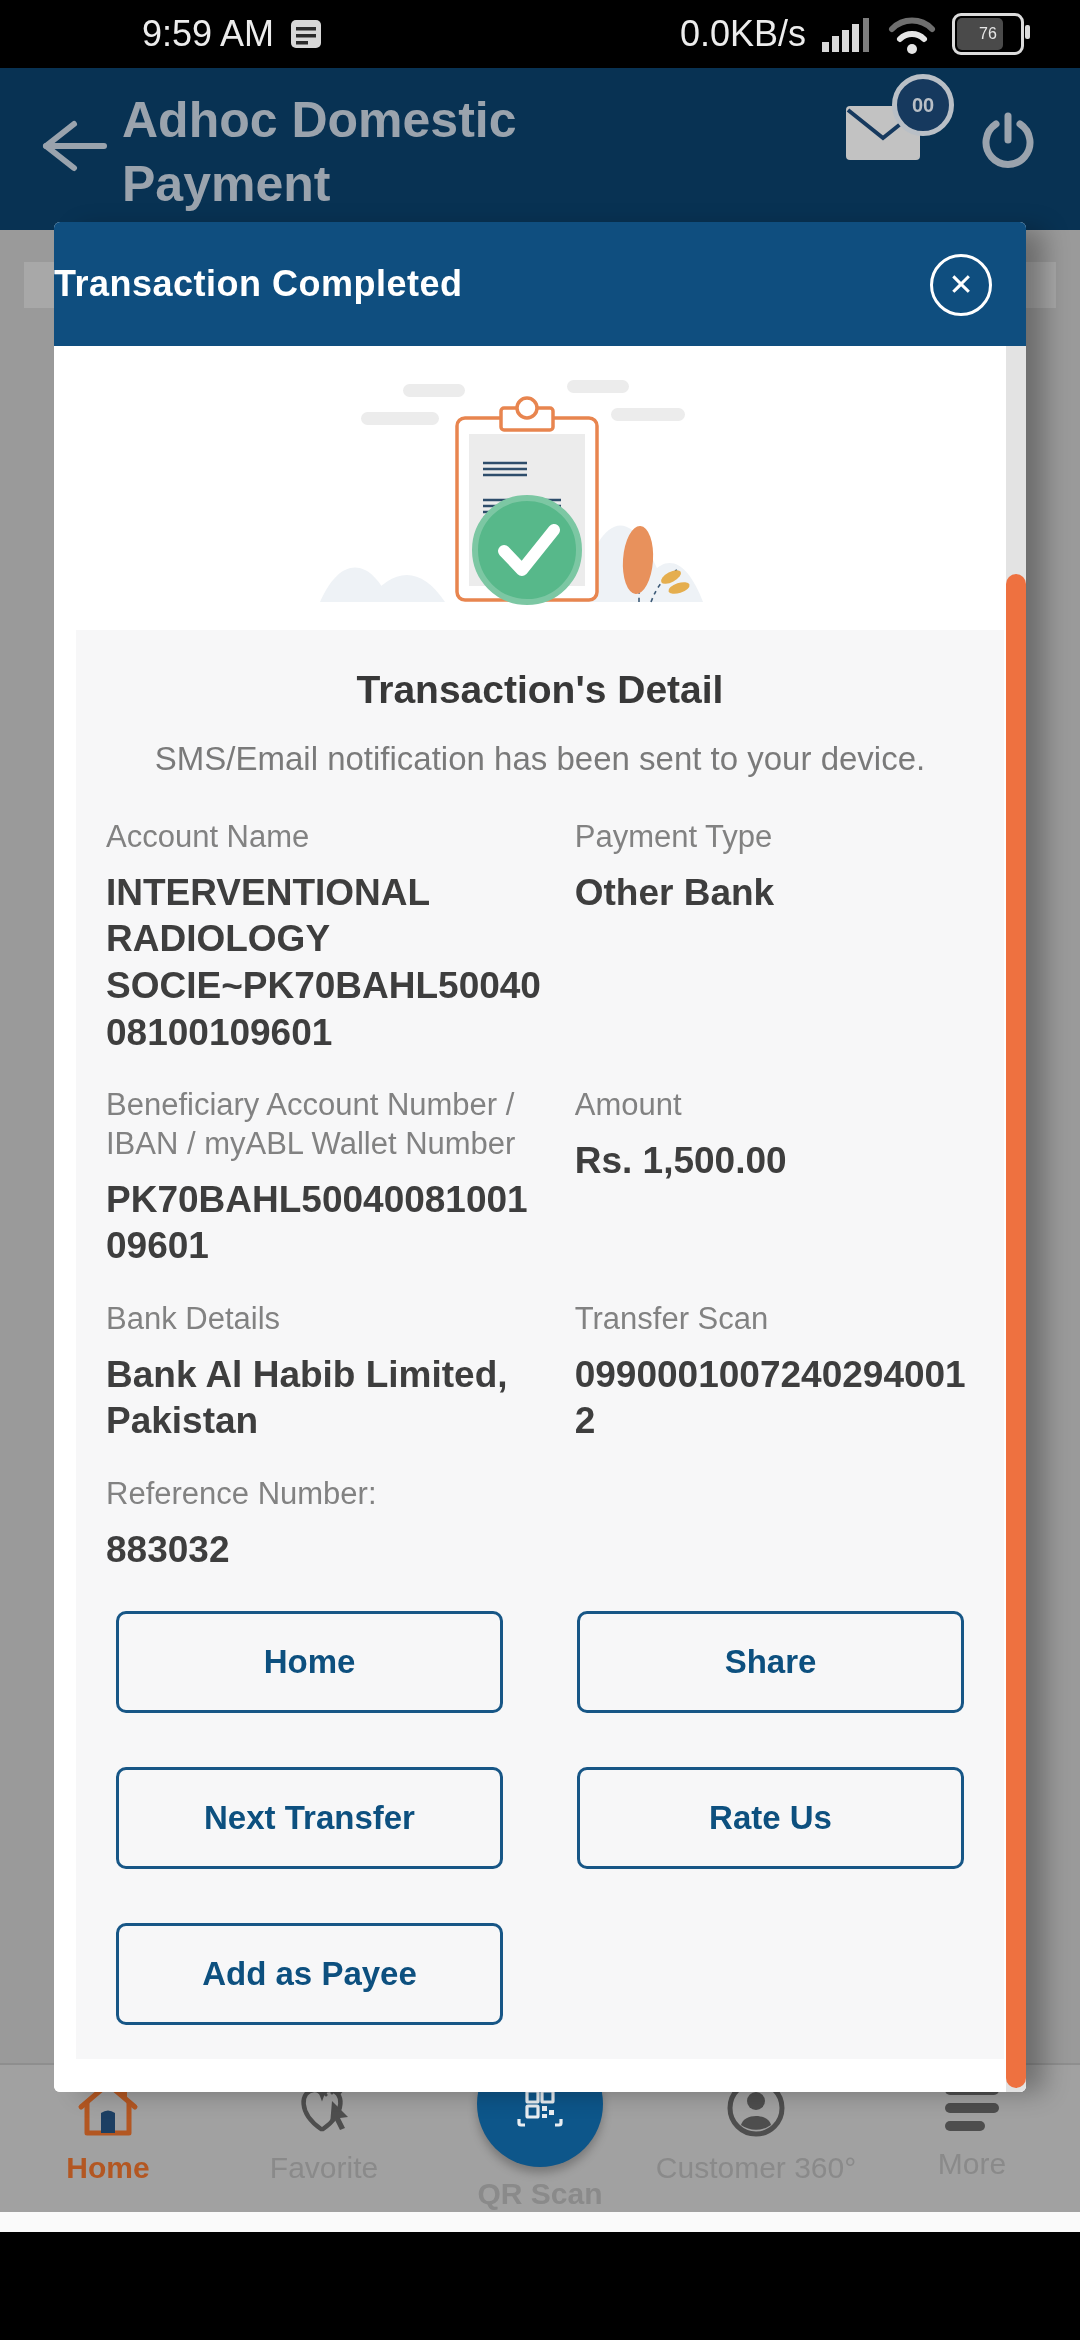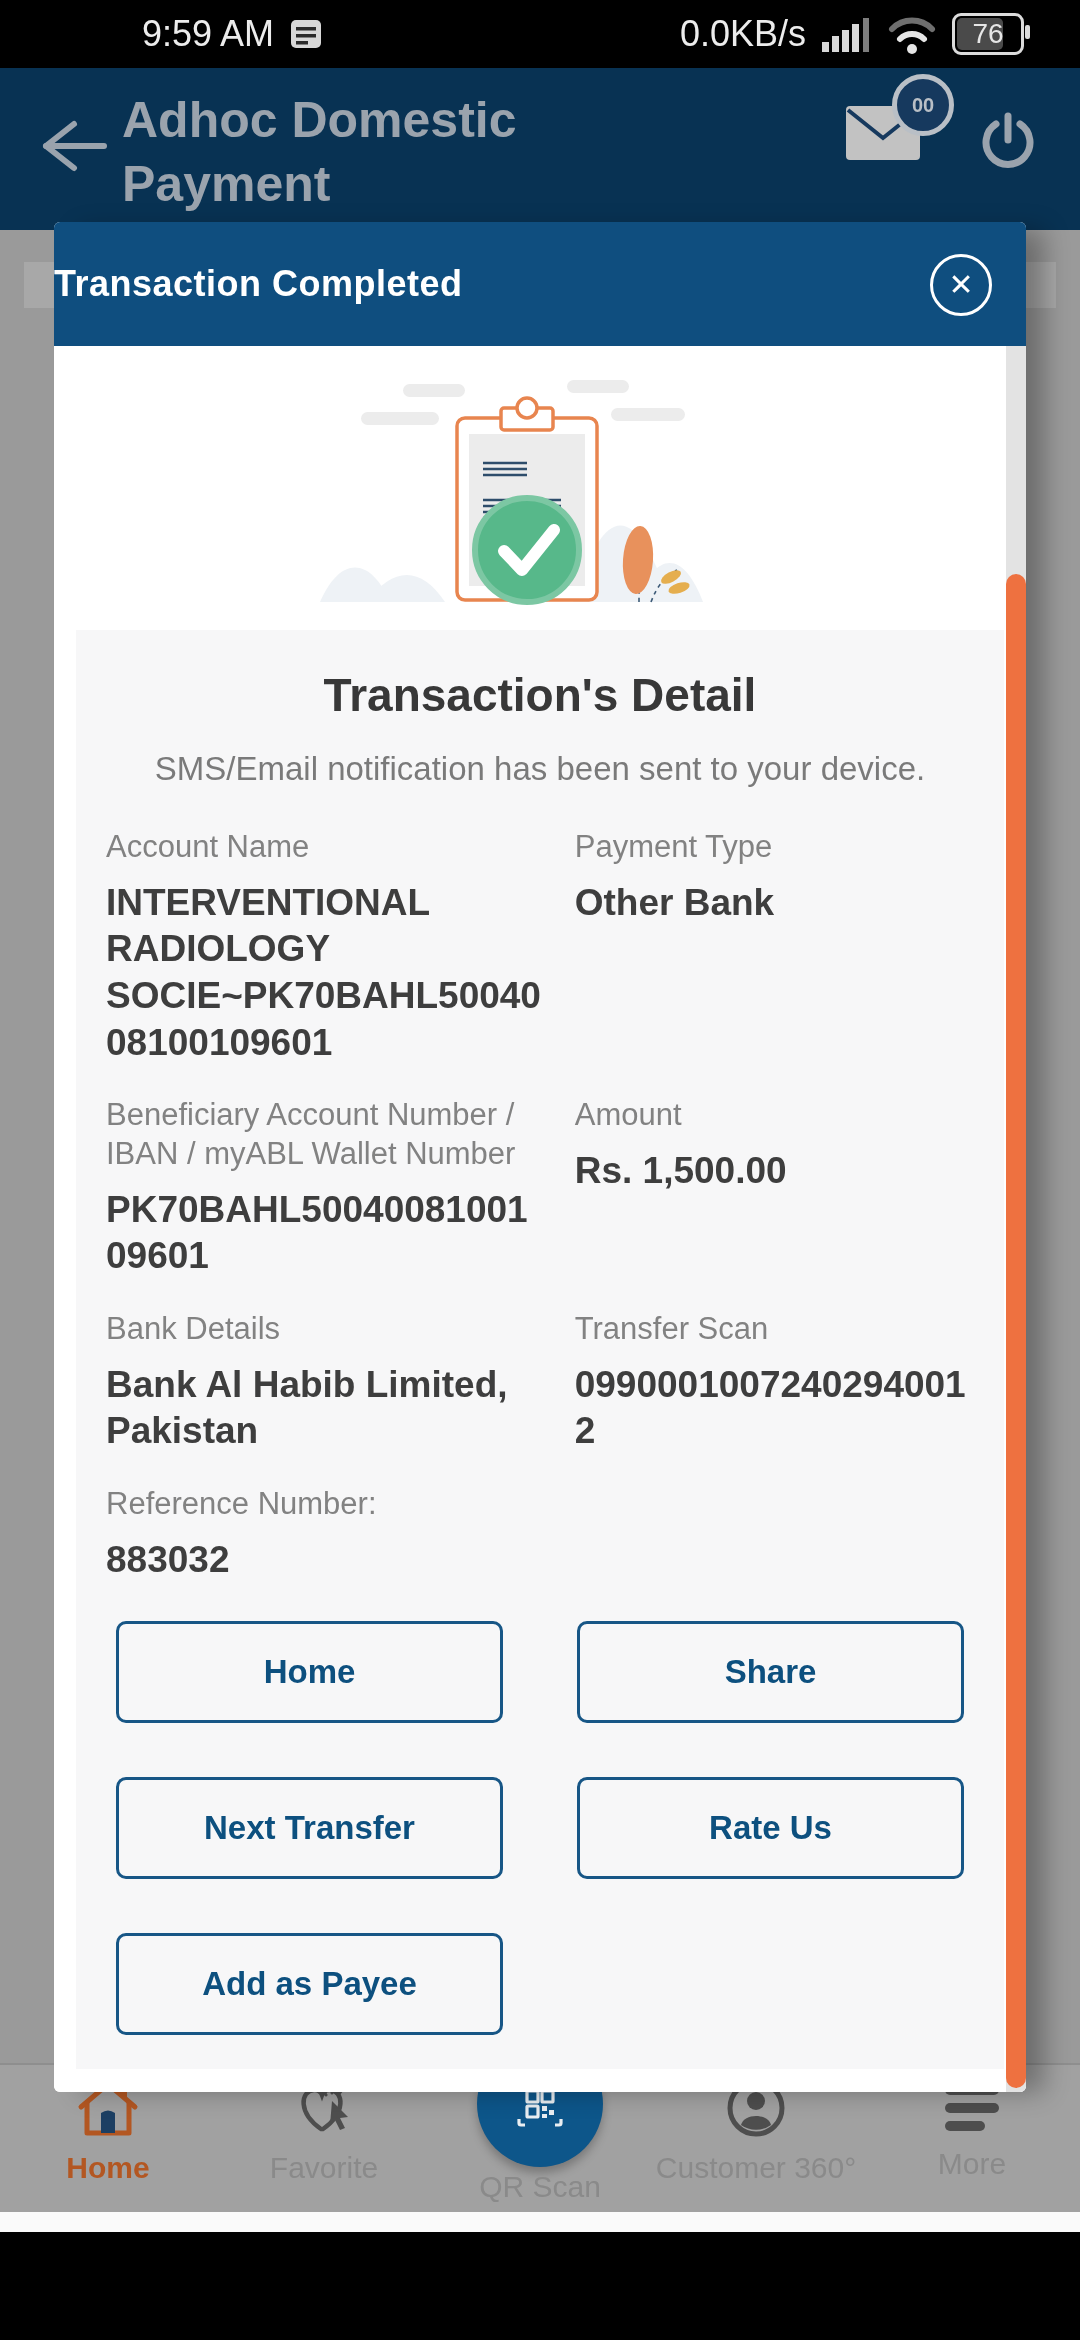--- a/index.html
+++ b/index.html
@@ -8,21 +8,21 @@
 
   
   .statusbar{position:absolute;top:0;left:0;width:100%;height:68px;background:#000;
              display:flex;align-items:center;justify-content:space-between;z-index:9;}
   .sb-left{display:flex;align-items:center;gap:14px;margin-left:142px;}
   .sb-right{display:flex;align-items:center;gap:14px;margin-right:56px;}
   .sb-text{color:#ececec;font-size:36px;}
   .battery{position:relative;width:66px;height:36px;border:3px solid #dcdcdc;border-radius:9px;
            display:flex;align-items:center;justify-content:center;}
   .battery .fill{position:absolute;left:2px;top:2px;bottom:2px;width:46px;background:#4a4a4a;border-radius:5px;}
-  .battery .pct{position:relative;color:#e6e6e6;font-size:28px;line-height:1;}
+  .battery .pct{position:relative;color:#e6e6e6;font-size:16px;line-height:1;}
   .battery .nub{position:absolute;right:-9px;top:9px;width:5px;height:14px;background:#dcdcdc;border-radius:2px;}
 
   
   .appbar{position:absolute;top:68px;left:0;width:100%;height:162px;background:#083253;z-index:1;}
   .appbar .back{position:absolute;left:30px;top:48px;}
   .appbar .title{position:absolute;left:122px;top:20px;width:560px;color:#9aa3ad;
                  font-size:50px;font-weight:700;line-height:1.28;}
   .appbar .mail{position:absolute;right:150px;top:28px;}
   .mail-badge{position:absolute;right:-24px;top:-22px;width:52px;height:52px;border-radius:50%;
               background:#16395e;border:5px solid #b9bfc6;display:flex;align-items:center;justify-content:center;
@@ -41,21 +41,21 @@
   .close-btn{position:absolute;right:34px;top:32px;width:56px;height:56px;border-radius:50%;
              border:3px solid #fff;display:flex;align-items:center;justify-content:center;
              color:#fff;font-size:30px;line-height:1;cursor:pointer;}
   .modal-body{position:relative;height:1746px;overflow:hidden;border-radius:0 0 6px 6px;background:#fff;}
   .scroll-track{position:absolute;top:0;right:0;bottom:0;width:20px;background:#e3e3e3;z-index:6;}
   .scroll-thumb{position:absolute;top:228px;bottom:4px;right:0;width:20px;background:#ee7140;border-radius:10px;}
 
   .illus{display:block;margin:14px auto 18px auto;}
 
   .card{margin:0 22px;background:#f7f7f8;padding:30px 30px 30px 30px;}
-  .card h2{margin:8px 0 28px 0;text-align:center;color:#383838;font-size:46px;font-weight:700;}
+  .card h2{margin:8px 0 28px 0;text-align:center;color:#383838;font-size:39px;font-weight:700;}
   .notice{text-align:center;color:#7a7a7a;font-size:33px;margin:0 0 40px 0;}
 
   .drow{display:flex;margin-bottom:30px;}
   .dcell{overflow-wrap:break-word;}
   .dcell.L{width:54%;padding-right:30px;box-sizing:border-box;}
   .dcell.R{width:46%;}
   .dlabel{color:#828282;font-size:31px;line-height:1.25;margin-bottom:13px;}
   .dvalue{color:#3e3e3e;font-size:37px;font-weight:700;line-height:1.26;}
 
   .btn-grid{display:grid;grid-template-columns:1fr 1fr;column-gap:74px;row-gap:54px;margin:38px 10px 4px 10px;}
@@ -64,21 +64,21 @@
        font-size:33px;font-weight:700;cursor:pointer;font-family:"Liberation Sans",sans-serif;}
 
   
   .bottomnav{position:absolute;left:0;top:2063px;width:100%;height:149px;background:#a1a1a1;
              border-top:2px solid #8e8e8e;display:flex;z-index:2;}
   .nav-item{width:20%;display:flex;flex-direction:column;align-items:center;padding-top:10px;cursor:pointer;}
   .nav-label{font-size:30px;color:#8a8a8a;margin-top:6px;}
   .nav-label.home{color:#b35722;font-weight:700;}
   .qr-circle{width:126px;height:126px;border-radius:50%;background:#0d568a;margin-top:-34px;
              display:flex;align-items:center;justify-content:center;box-shadow:0 6px 10px rgba(0,0,0,.25);}
-  .nav-item.qr .nav-label{margin-top:3px;}
+  .nav-item.qr .nav-label{margin-top:10px;font-weight:bold;}
 
   .white-strip{position:absolute;left:0;top:2212px;width:100%;height:20px;background:#fafafa;z-index:2;}
 
   
   .androidbar{position:absolute;left:0;top:2232px;width:100%;height:108px;background:#000;z-index:9;}
   .a-back{position:absolute;left:278px;top:2269px;width:0;height:0;
           border-top:17px solid transparent;border-bottom:17px solid transparent;
           border-right:28px solid #9b9b9b;cursor:pointer;}
   .a-home{position:absolute;left:516px;top:2262px;width:48px;height:48px;border:5px solid #9b9b9b;
           border-radius:50%;display:flex;align-items:center;justify-content:center;cursor:pointer;}

